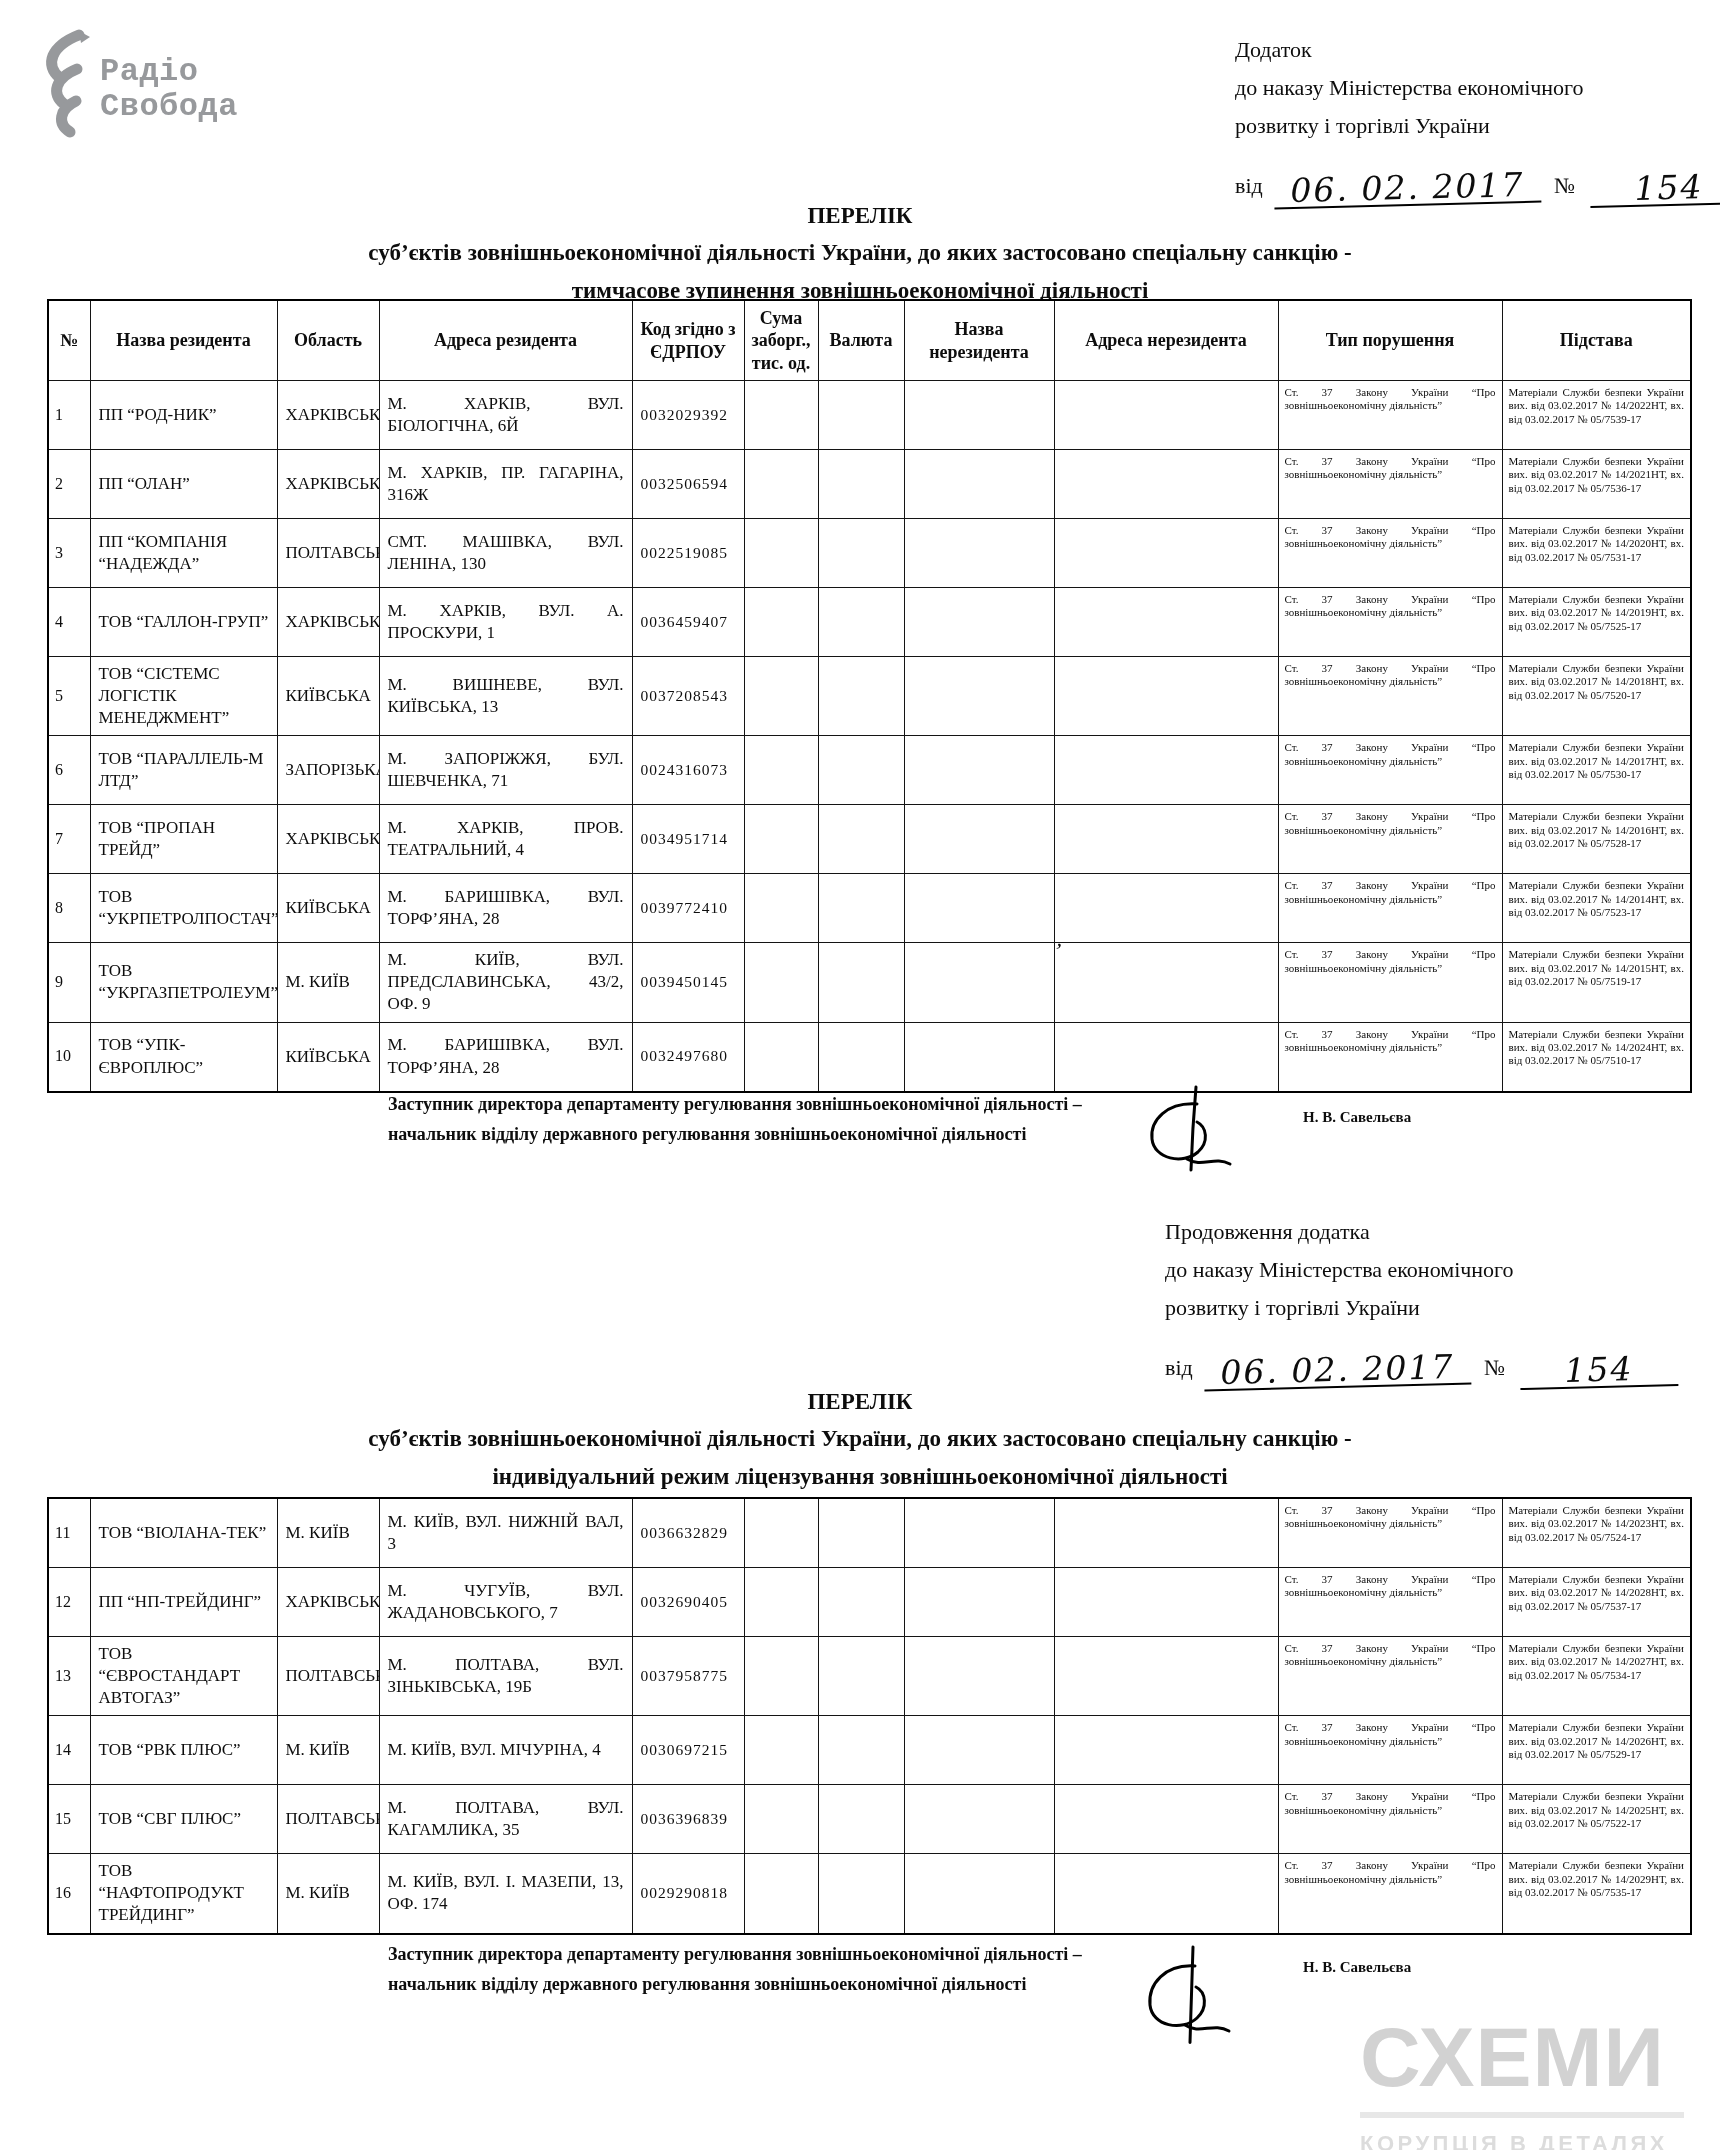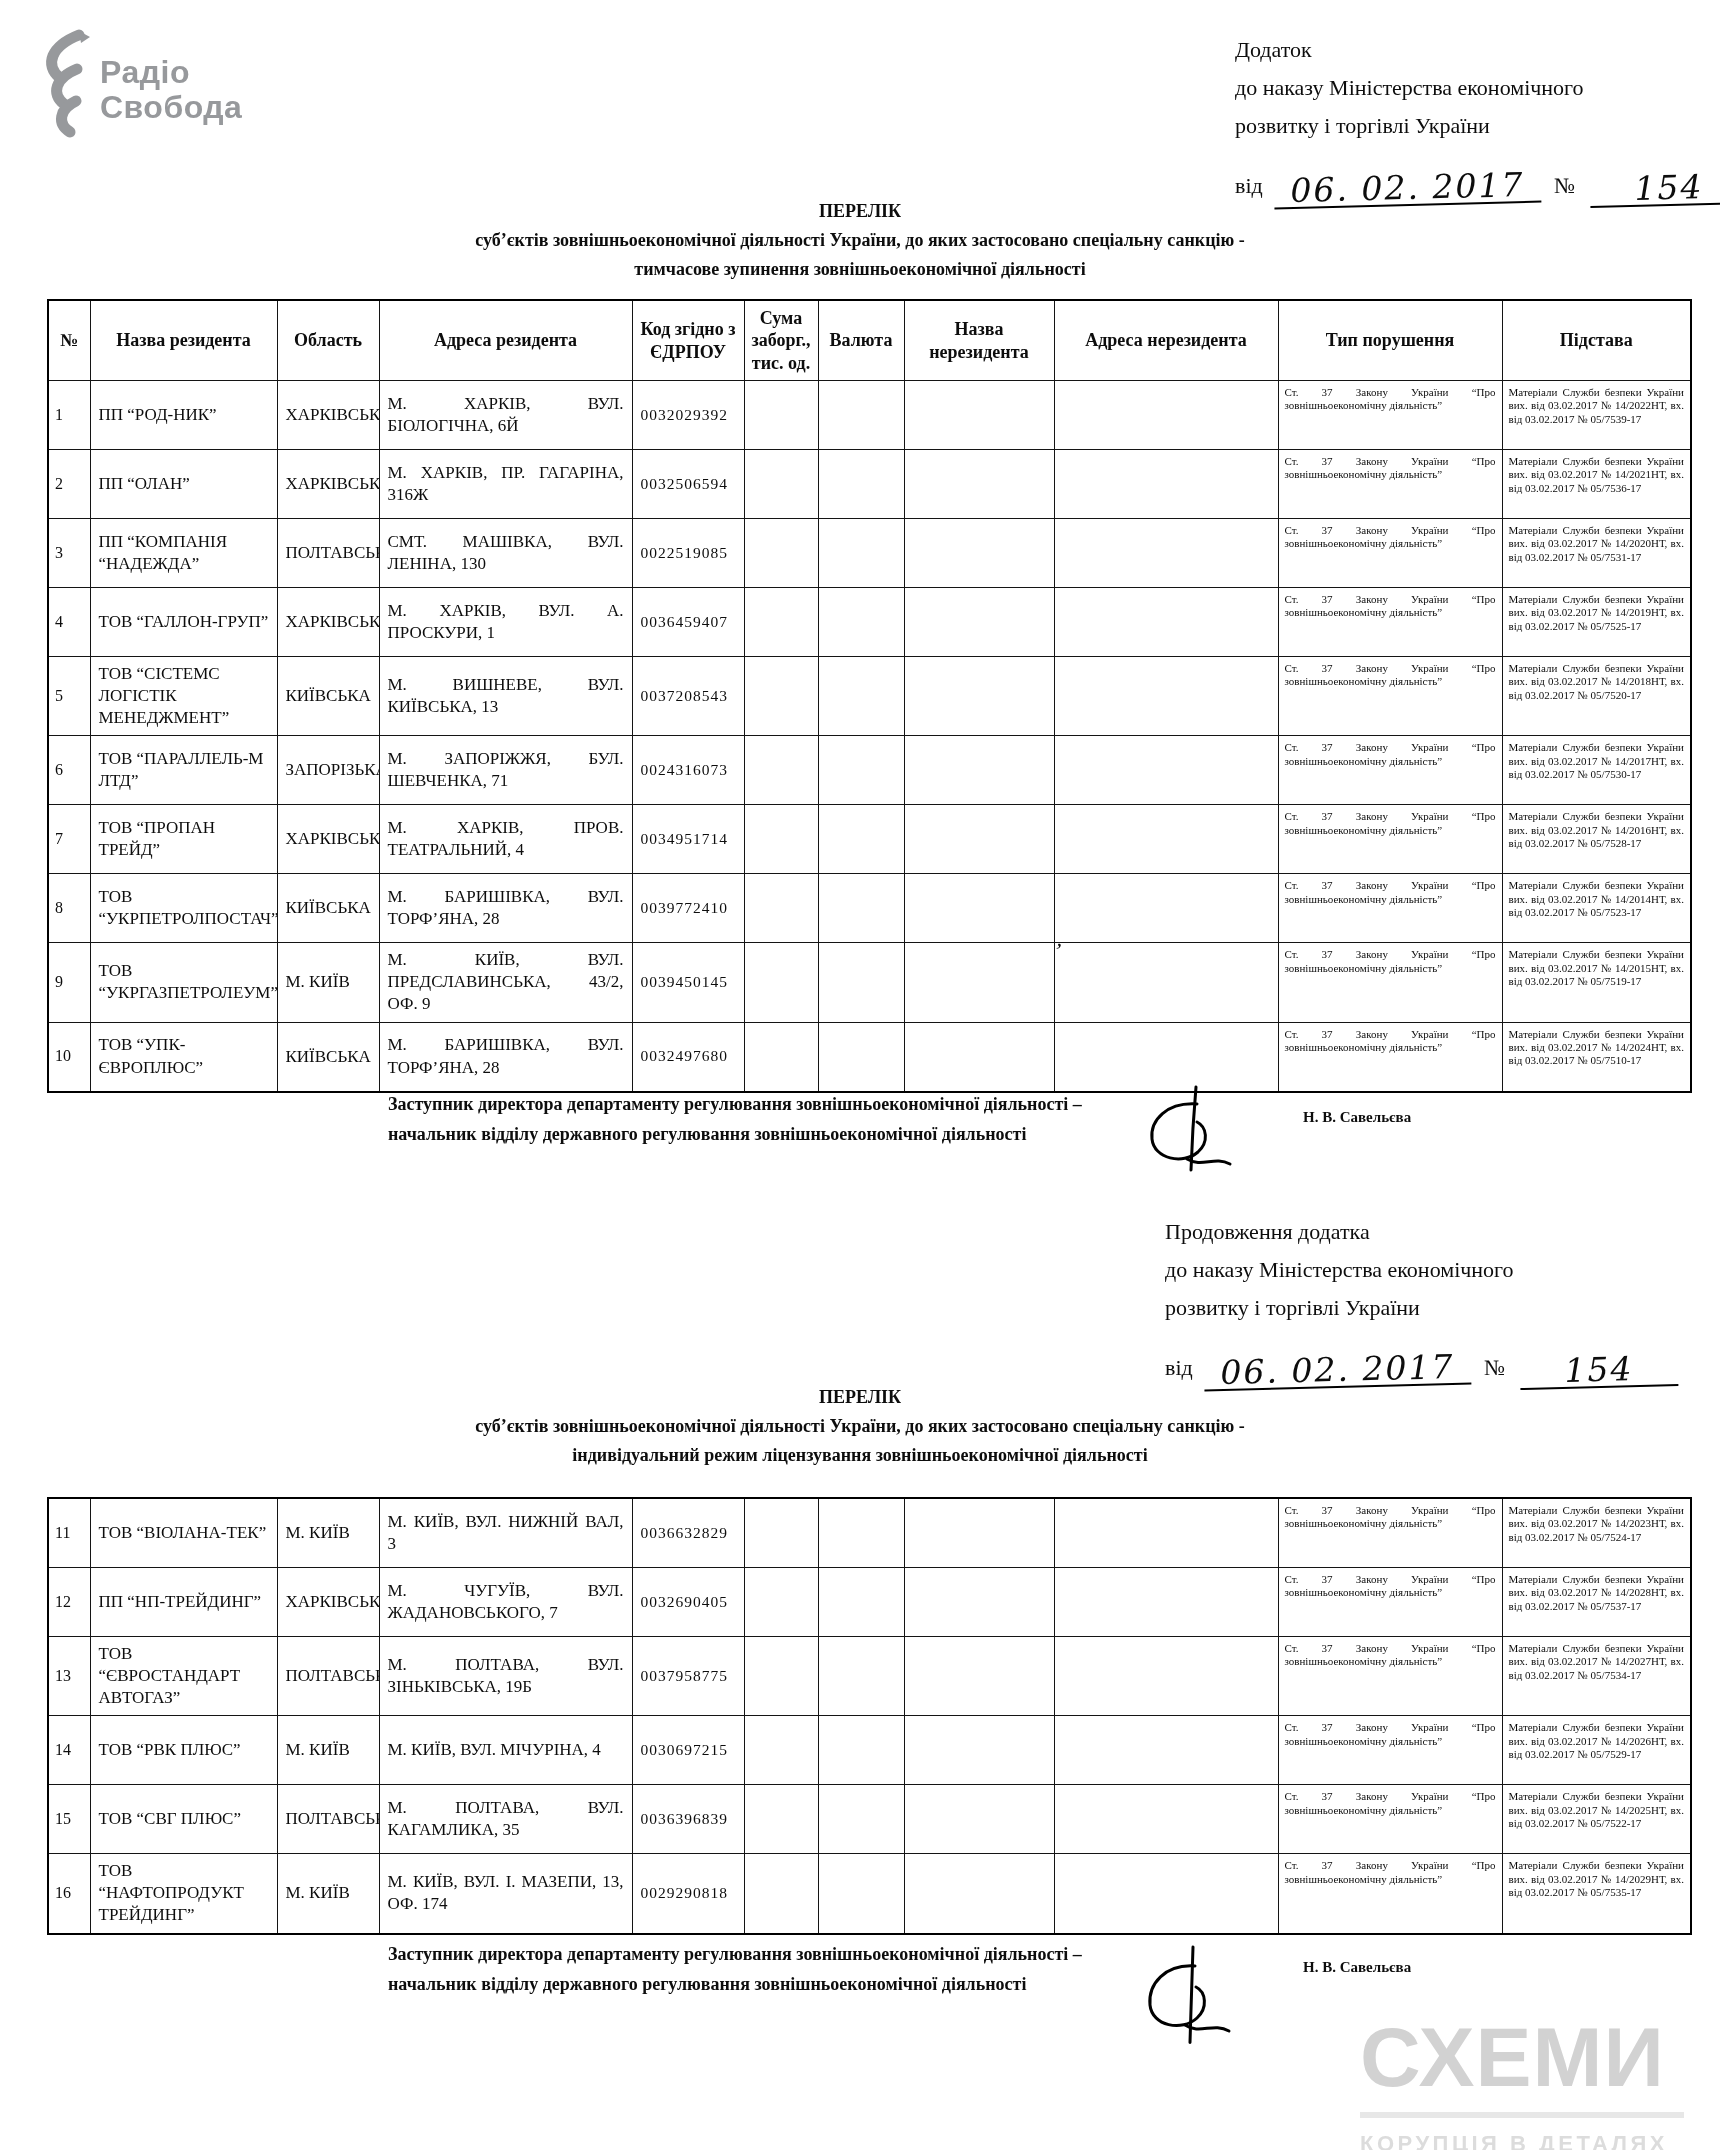--- a/index.html
+++ b/index.html
@@ -3,36 +3,36 @@
 <meta charset="utf-8">
 <style>
   html,body{margin:0;padding:0;}
   body{
     width:1720px;height:2151px;position:relative;background:#ffffff;
     font-family:"Liberation Serif","DejaVu Serif",serif;color:#0d0d0d;
     overflow:hidden;
   }
   
   .rs-logo{position:absolute;left:31px;top:26px;display:flex;align-items:center;gap:9px;}
-  .rs-text{font-family:Liberation Sans, sans-serif;font-weight:bold;
+  .rs-text{font-family:Liberation Mono, monospace;font-weight:bold;
     color:#97999c;font-size:32px;line-height:1.08;letter-spacing:0.5px;}
   
   .annex{position:absolute;width:529px;font-size:22px;line-height:1.72;}
   .annex1{left:1235px;top:31px;}
   .annex2{left:1165px;top:1213px;}
   .annex-date{display:flex;align-items:flex-end;margin-top:23px;font-size:22px;}
   .ufield{display:inline-block;border-bottom:2px solid #000;text-align:center;
     font-family:"DejaVu Serif",serif;font-style:italic;font-size:33px;line-height:0.9;
     transform:rotate(-1.5deg);letter-spacing:2px;padding:0 4px 1px 4px;}
   .ufield.date{width:259px;margin:0 13px 0 11px;}
   .ufield.num{width:150px;margin-left:15px;}
   .no-label{font-size:22px;}
   
   .doc-title{position:absolute;left:0;width:1720px;text-align:center;font-weight:bold;
-    font-size:18px;line-height:1.62;}
+    font-size:23px;line-height:1.62;}
   .t1{top:197px;}
   .t2{top:1383px;}
   
   table.doc{border-collapse:collapse;table-layout:fixed;position:absolute;left:47px;width:1644px;
     background:#fff;}
   #table1{top:299px;}
   #table2{top:1497px;}
   table.doc th, table.doc td{border:1.5px solid #141414;overflow:hidden;}
   table.doc{border:2.5px solid #000;}
   th{font-size:18px;font-weight:bold;text-align:center;vertical-align:middle;

